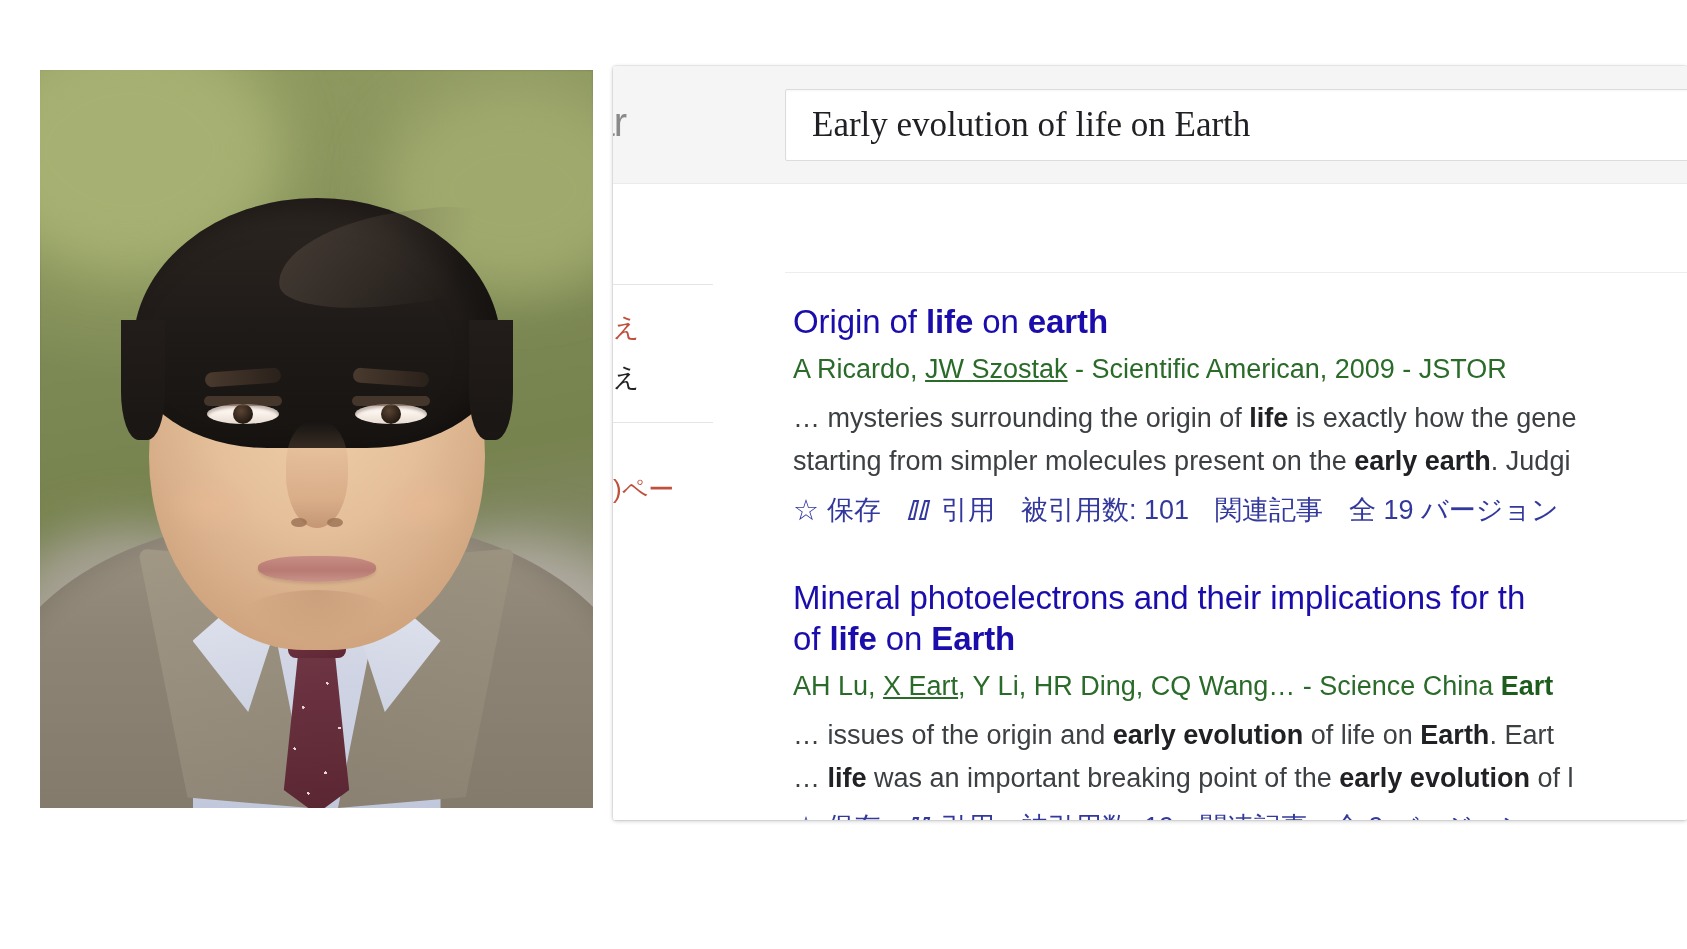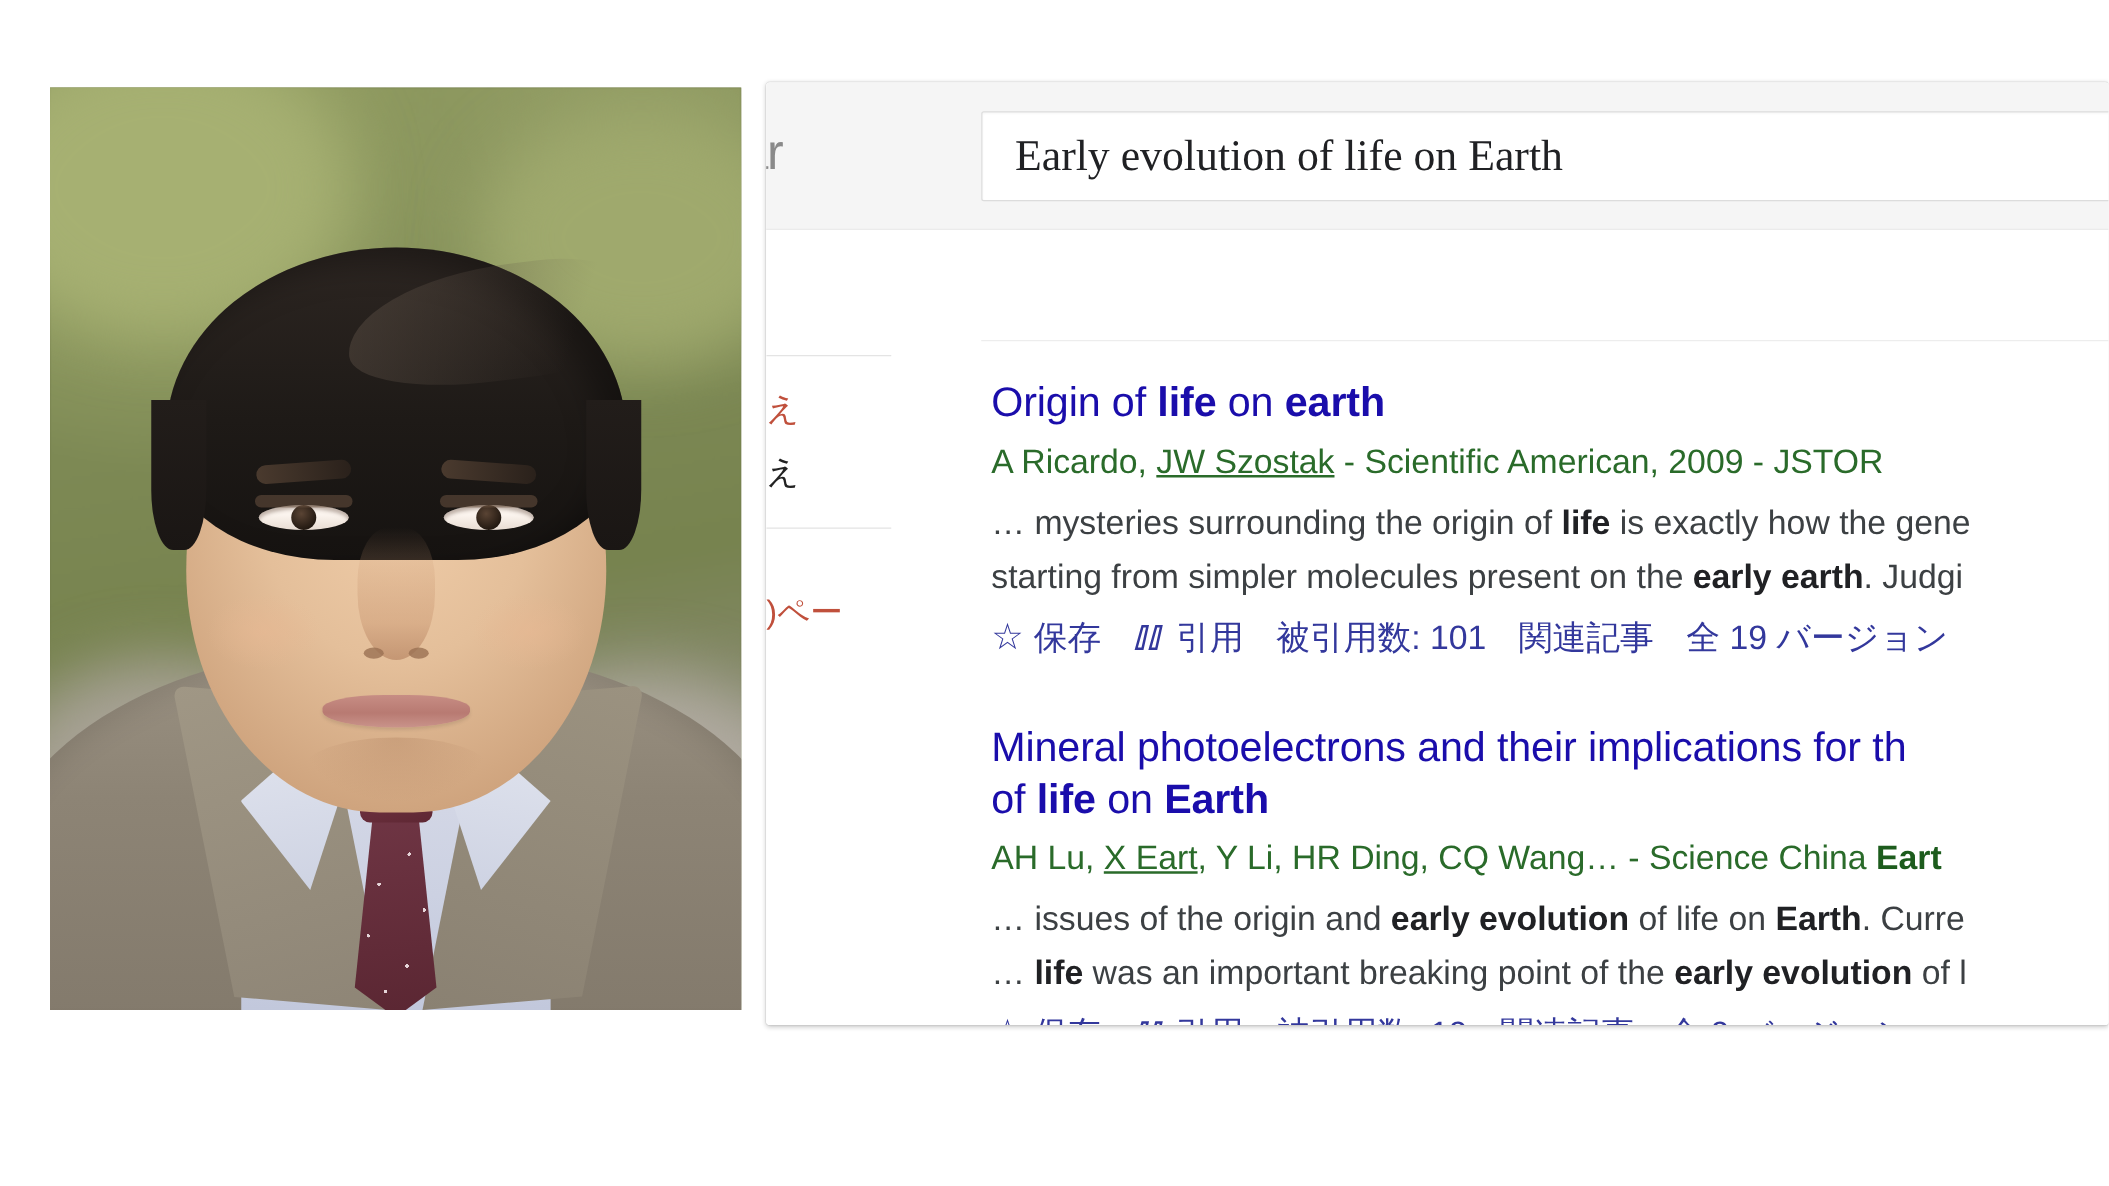--- a/index.html
+++ b/index.html
@@ -326,21 +326,21 @@
             <div class="res-title">
               <span>Mineral photoelectrons and their implications for th</span>
             </div>
             <div class="res-title">
               <span>of </span><b>life</b><span> on </span><b>Earth</b>
             </div>
             <div class="res-meta">
               <span>AH Lu, </span><u>X Eart</u><span>, Y Li, HR Ding, CQ Wang… - Science China </span><b>Eart</b>
             </div>
             <div class="res-snippet">
-              <span>… issues of the origin and </span><b>early evolution</b><span> of </span><span>life</span><span> on </span><b>Earth</b><span>. Curre</span>
+              <span>… issues of the origin and </span><b>early evolution</b><span> of </span><span>life</span><span> on </span><b>Earth</b><span>. Eart</span>
             </div>
             <div class="res-snippet" style="margin-top:2px;">
               <span>… </span><b>life</b><span> was an important breaking point of the </span><b>early evolution</b><span> of l</span>
             </div>
             <div class="res-actions">
               <span class="act">
                 <span class="star">☆</span>
                 <span>保存</span>
               </span>
               <span class="act">

